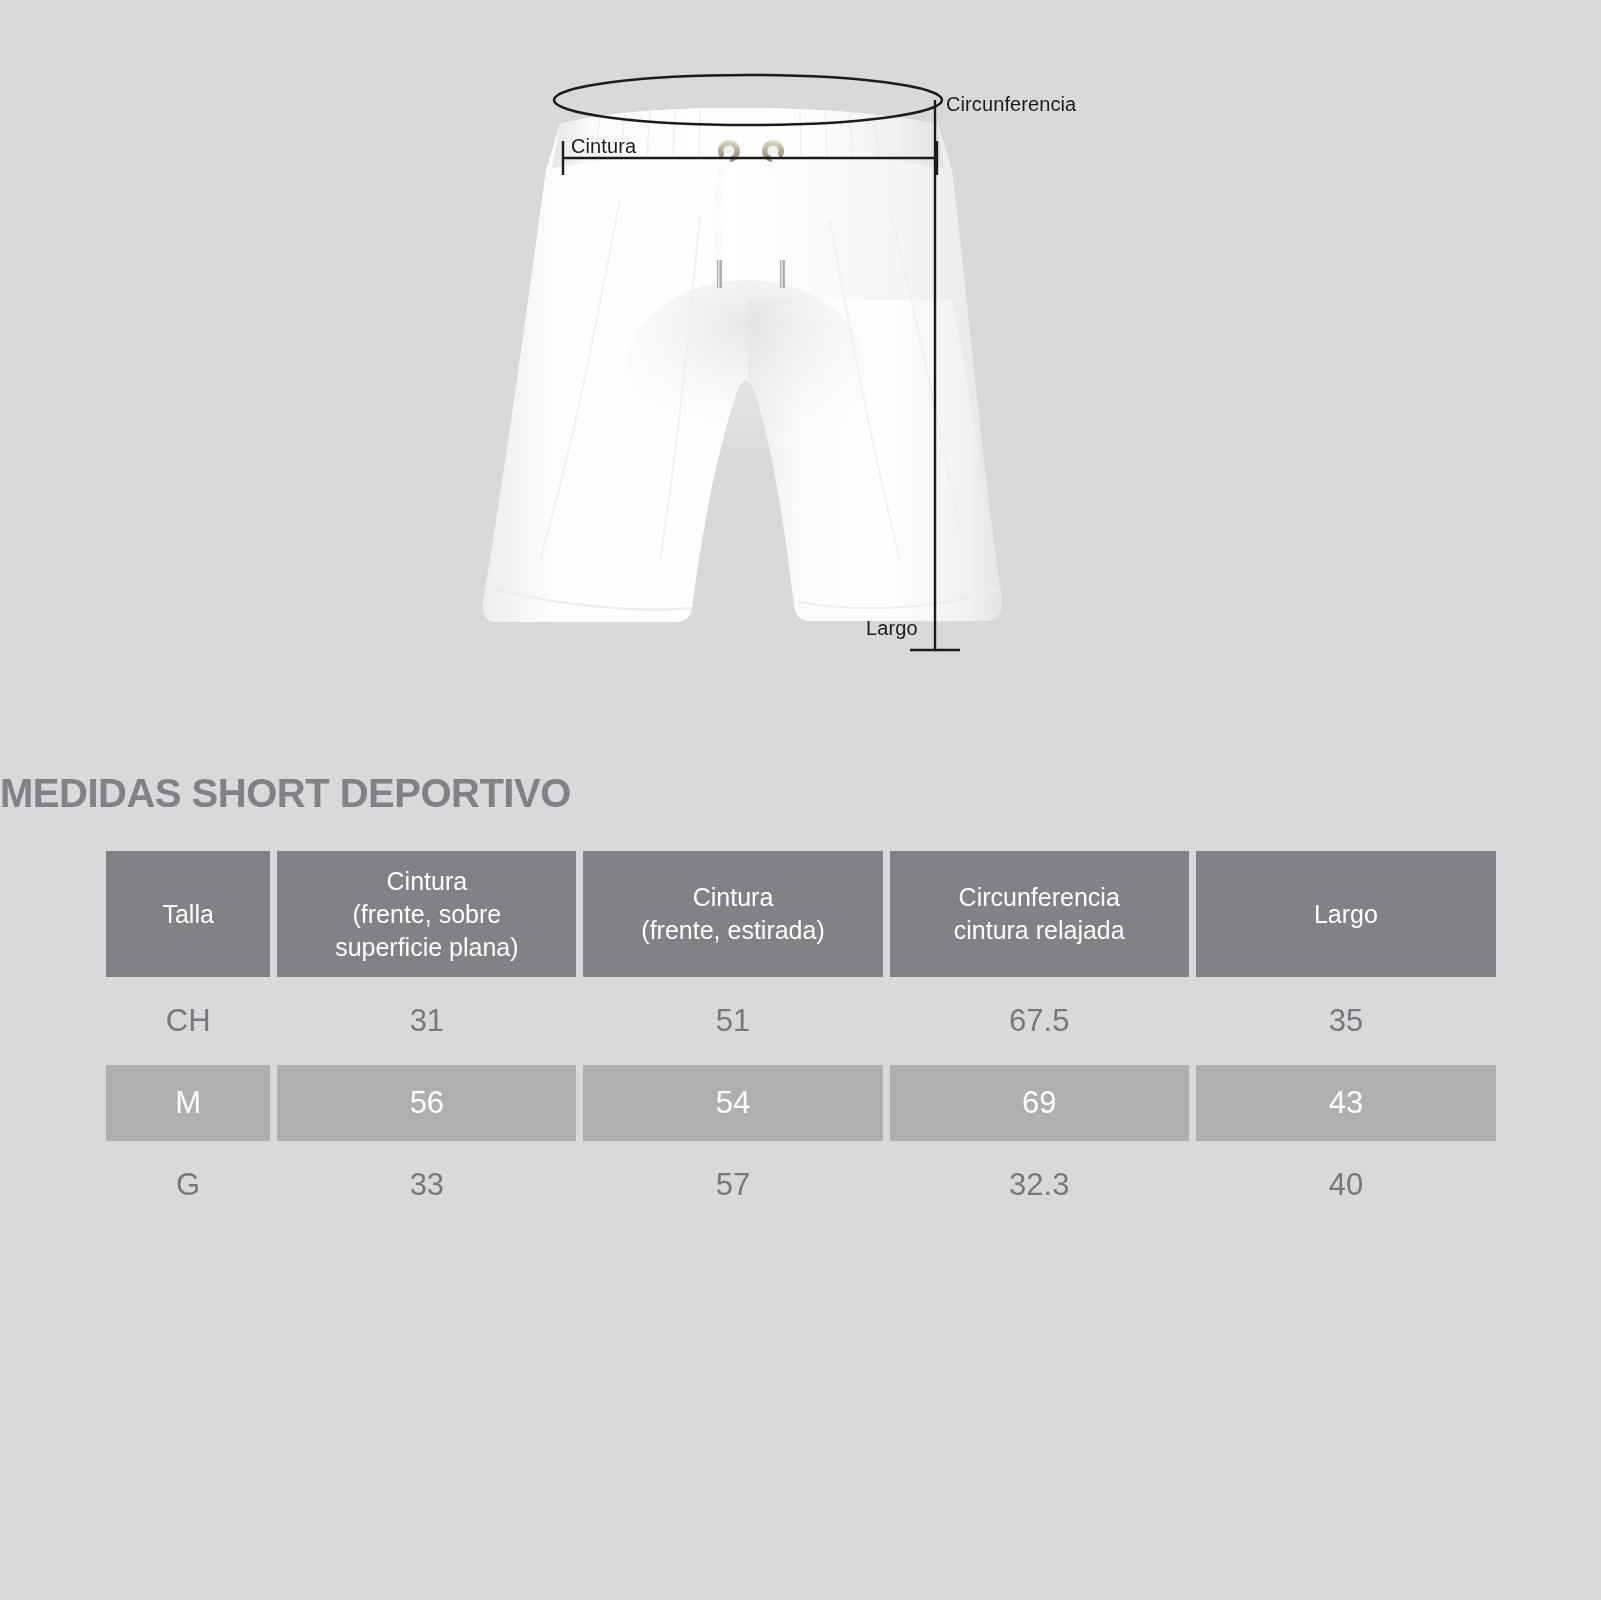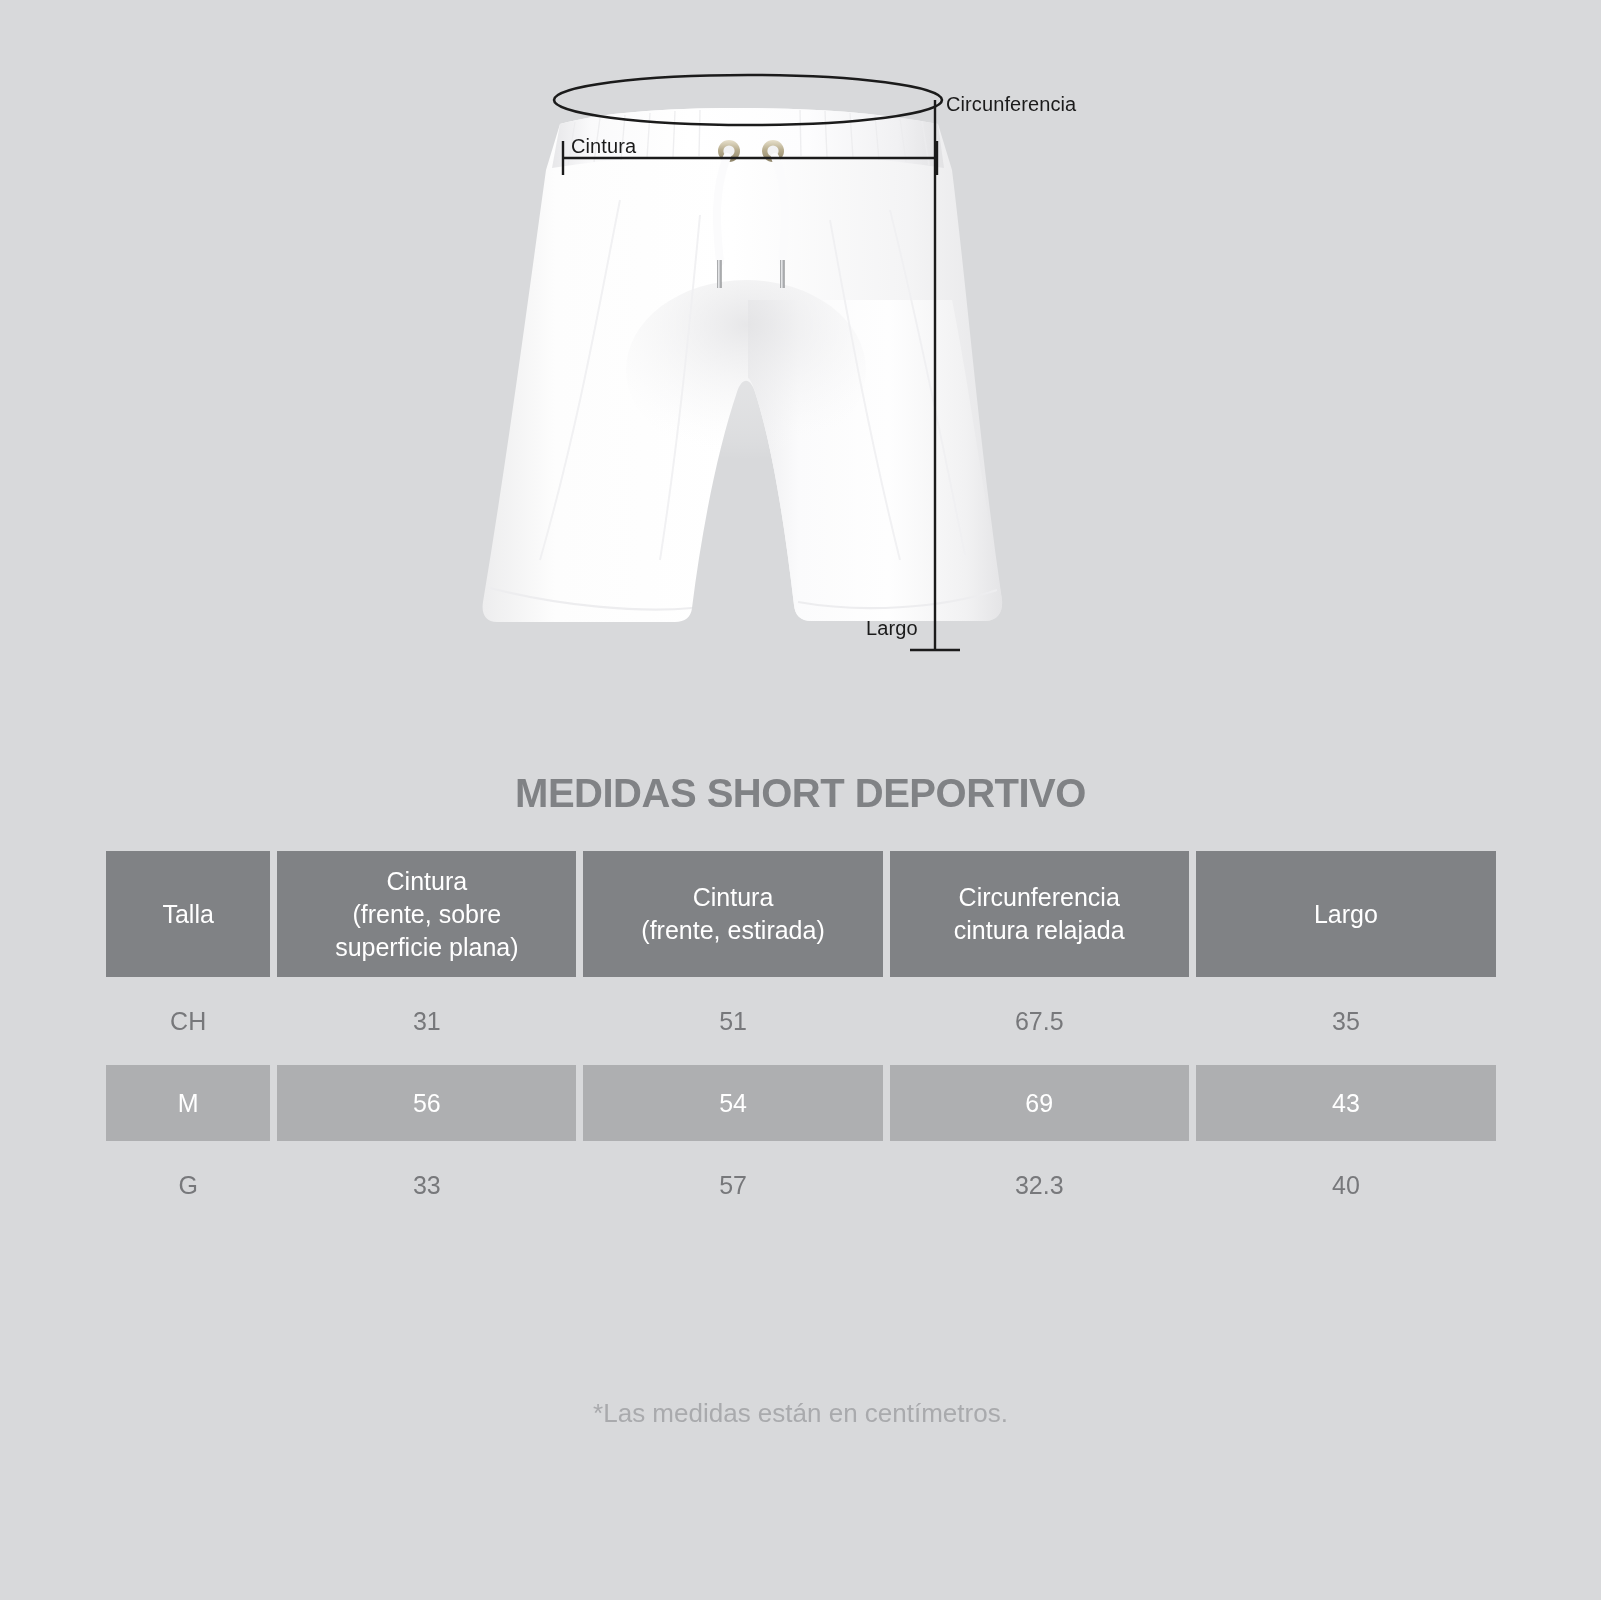--- a/index.html
+++ b/index.html
@@ -38,21 +38,21 @@
   #label-circunferencia { left: 946px; top: 93px; }
   #label-cintura        { left: 571px; top: 135px; }
   #label-largo          { left: 866px; top: 617px; }
 
   
   #table-title {
     position: absolute;
     left: 0;
     top: 744px;
     width: 1601px;
-    text-align: center;
+    text-align: left;
     font-family: "Liberation Sans", sans-serif;
     font-size: 40px;
     font-weight: bold;
     letter-spacing: -0.5px;
     color: #808285;
   }
 
   
   #size-table {
     position: absolute;
@@ -72,21 +72,21 @@
     color: #ffffff;
     font-weight: normal;
     font-size: 25px;
     line-height: 1.32;
     height: 118px;
     vertical-align: middle;
     text-align: center;
     padding: 4px 6px;
   }
   #size-table td {
-    font-size: 25px;
+    font-size: 31px;
     height: 68px;
     vertical-align: middle;
     text-align: center;
     padding: 4px 6px;
   }
   #size-table tr.row-light td {
     background: transparent;
     color: #77787b;
   }
   #size-table tr.row-dark td {
@@ -300,14 +300,13 @@
       <td>G</td>
       <td>33</td>
       <td>57</td>
       <td>32.3</td>
       <td>40</td>
     </tr>
   </tbody>
 </table>
 
 <div id="footnotes">
-  <div>*Las medidas están en centímetros.</div>
 </div>
 
 </body></html>

